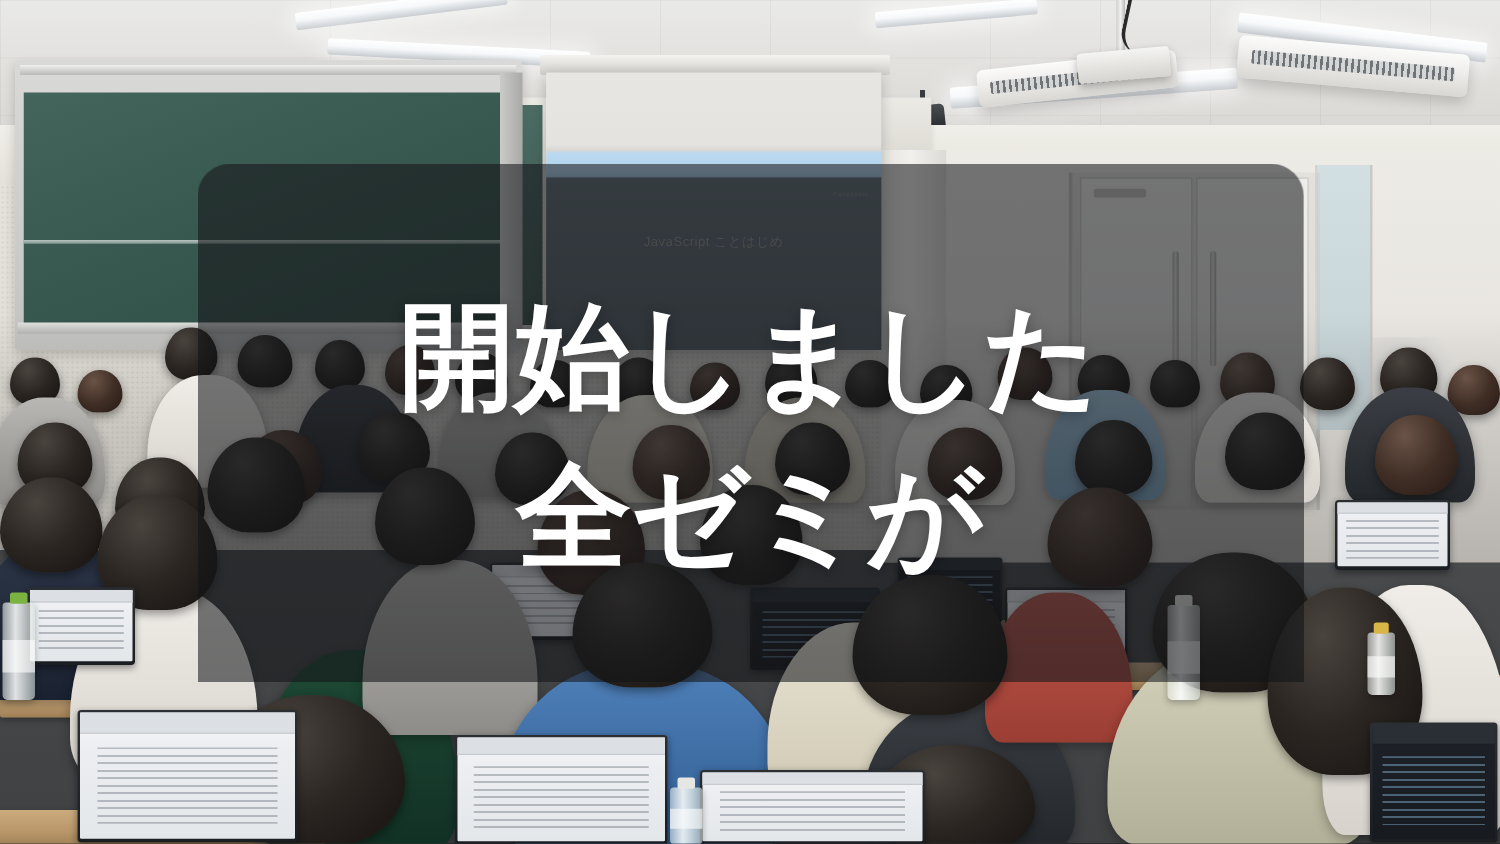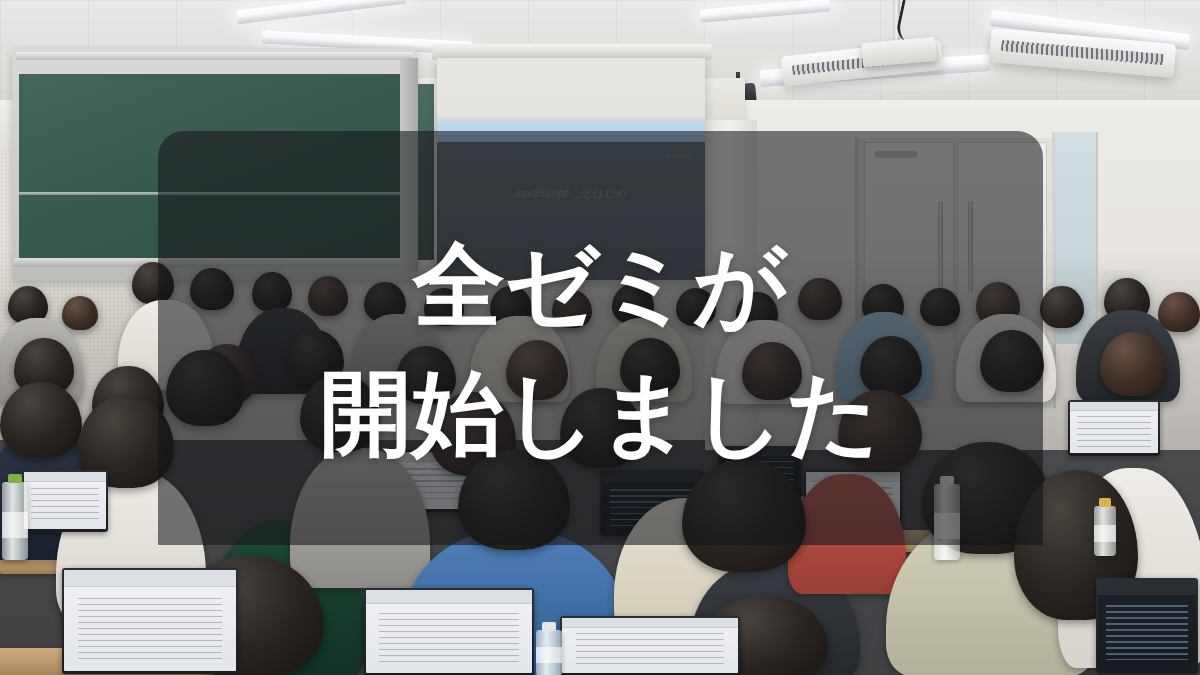--- a/index.html
+++ b/index.html
@@ -573,17 +573,17 @@
     <div class="bottle" style="left:1094px; top:506px; width:22px; height:50px;">
       <div class="cap" style="background:#d9b447;"></div>
       <div class="label"></div>
     </div>
 
   </div>
 
   <div class="overlay-panel"></div>
 
   <div class="headline">
+    <span class="ln">開始しました</span>
     <span class="ln">全ゼミが</span>
-    <span class="ln">開始しました</span>
   </div>
 
 </div>
 
 </body></html>

